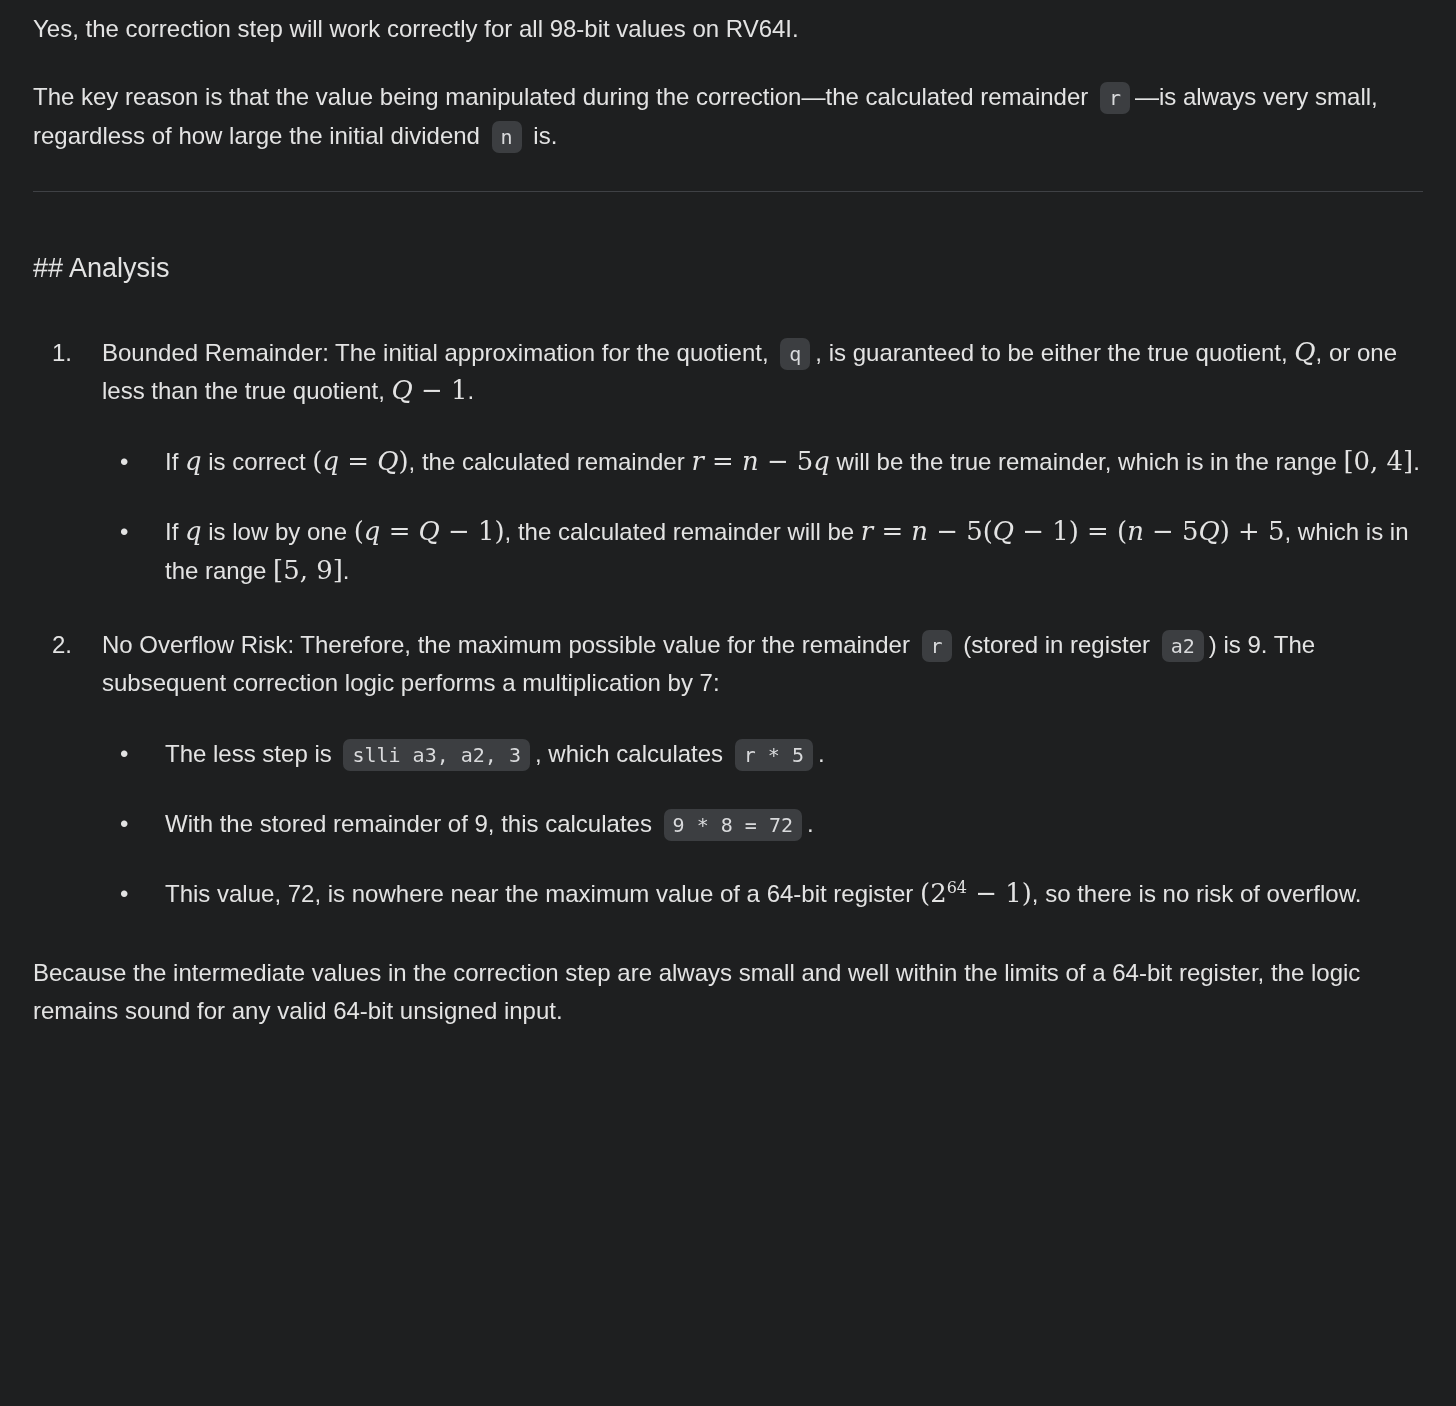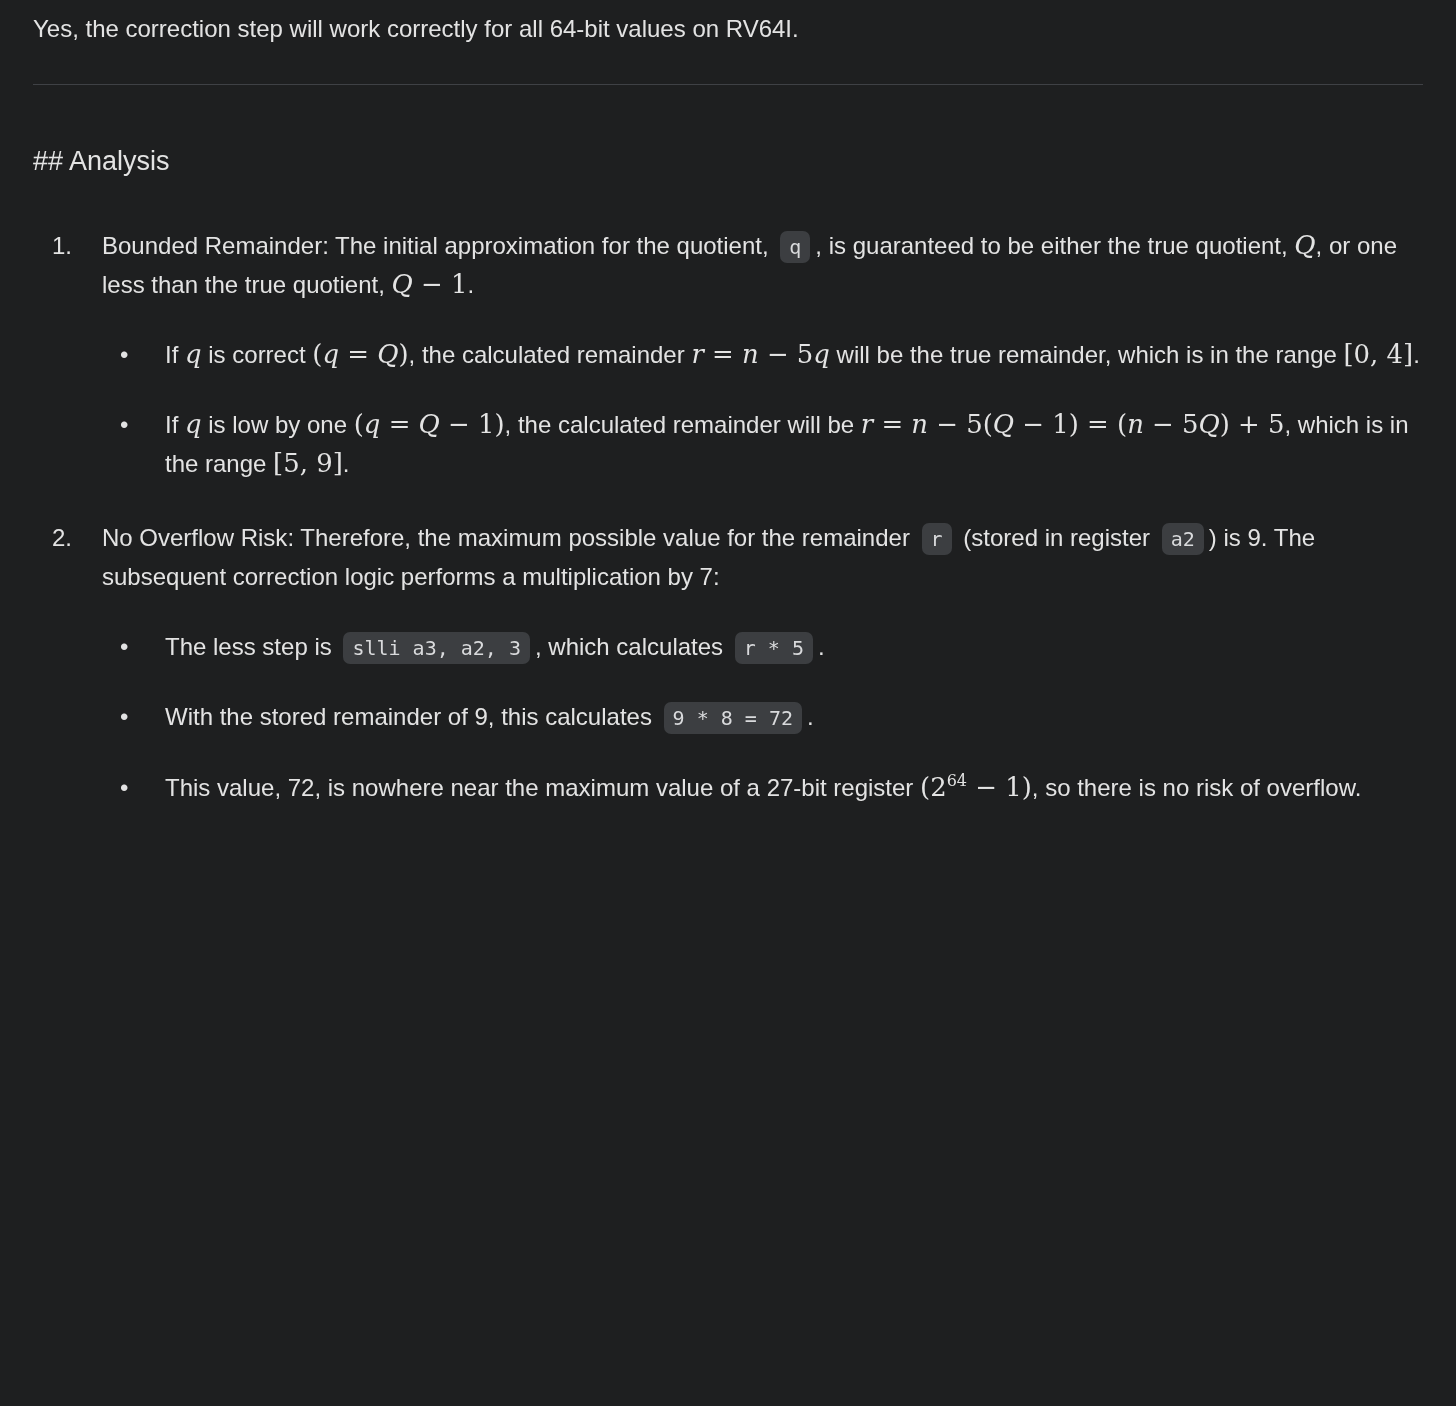--- a/index.html
+++ b/index.html
@@ -94,22 +94,23 @@
     font-size:0.62em;
     line-height:0;
     margin-top:44px;
   }
 </style>
 </head>
 <body>
 
 <div class="page">
 
-  <p class="block"><span class="rt">Yes, the correction step will work correctly for all 64-bit values on RV64I.</span></p>
+  <p class="block"><span class="rt">Yes, the correction step will work correctly for all 98-bit values on RV64I.</span></p>
 
+  <p class="block"><span class="rt">The key reason is that the value being manipulated during the correction—the calculated remainder </span><code class="chip">r</code><span class="rt">—is always very small, regardless of how large the initial dividend </span><code class="chip">n</code><span class="rt"> is.</span></p>
 
   <hr class="rule">
 
   <h2 class="heading"><span class="rt">## Analysis</span></h2>
 
 
   <ol class="olist">
 
     <li class="oli">
       <span class="onum">1.</span>
@@ -136,22 +137,23 @@
           <li class="bli">
             <span class="dot">•</span>
             <div class="btext"><span class="rt">The less step is </span><code class="chip">slli a3, a2, 3</code><span class="rt">, which calculates </span><code class="chip">r * 5</code><span class="rt">.</span></div>
           </li>
           <li class="bli">
             <span class="dot">•</span>
             <div class="btext"><span class="rt">With the stored remainder of 9, this calculates </span><code class="chip">9 * 8 = 72</code><span class="rt">.</span></div>
           </li>
           <li class="bli">
             <span class="dot">•</span>
-            <div class="btext"><span class="rt">This value, 72, is nowhere near the maximum value of a 27-bit register </span><span class="math"><span class="mn">(2</span><sup class="mn">64</sup><span class="mn"> − 1)</span></span><span class="rt">, so there is </span><strong class="rb">no risk of overflow</strong><span class="rt">.</span></div>
+            <div class="btext"><span class="rt">This value, 72, is nowhere near the maximum value of a 64-bit register </span><span class="math"><span class="mn">(2</span><sup class="mn">64</sup><span class="mn"> − 1)</span></span><span class="rt">, so there is </span><strong class="rb">no risk of overflow</strong><span class="rt">.</span></div>
           </li>
         </ul>
       </div>
     </li>
 
   </ol>
 
+  <p class="block"><span class="rt">Because the intermediate values in the correction step are always small and well within the limits of a 64-bit register, the logic remains sound for any valid 64-bit unsigned input.</span></p>
 
 </div>
 
 </body></html>

